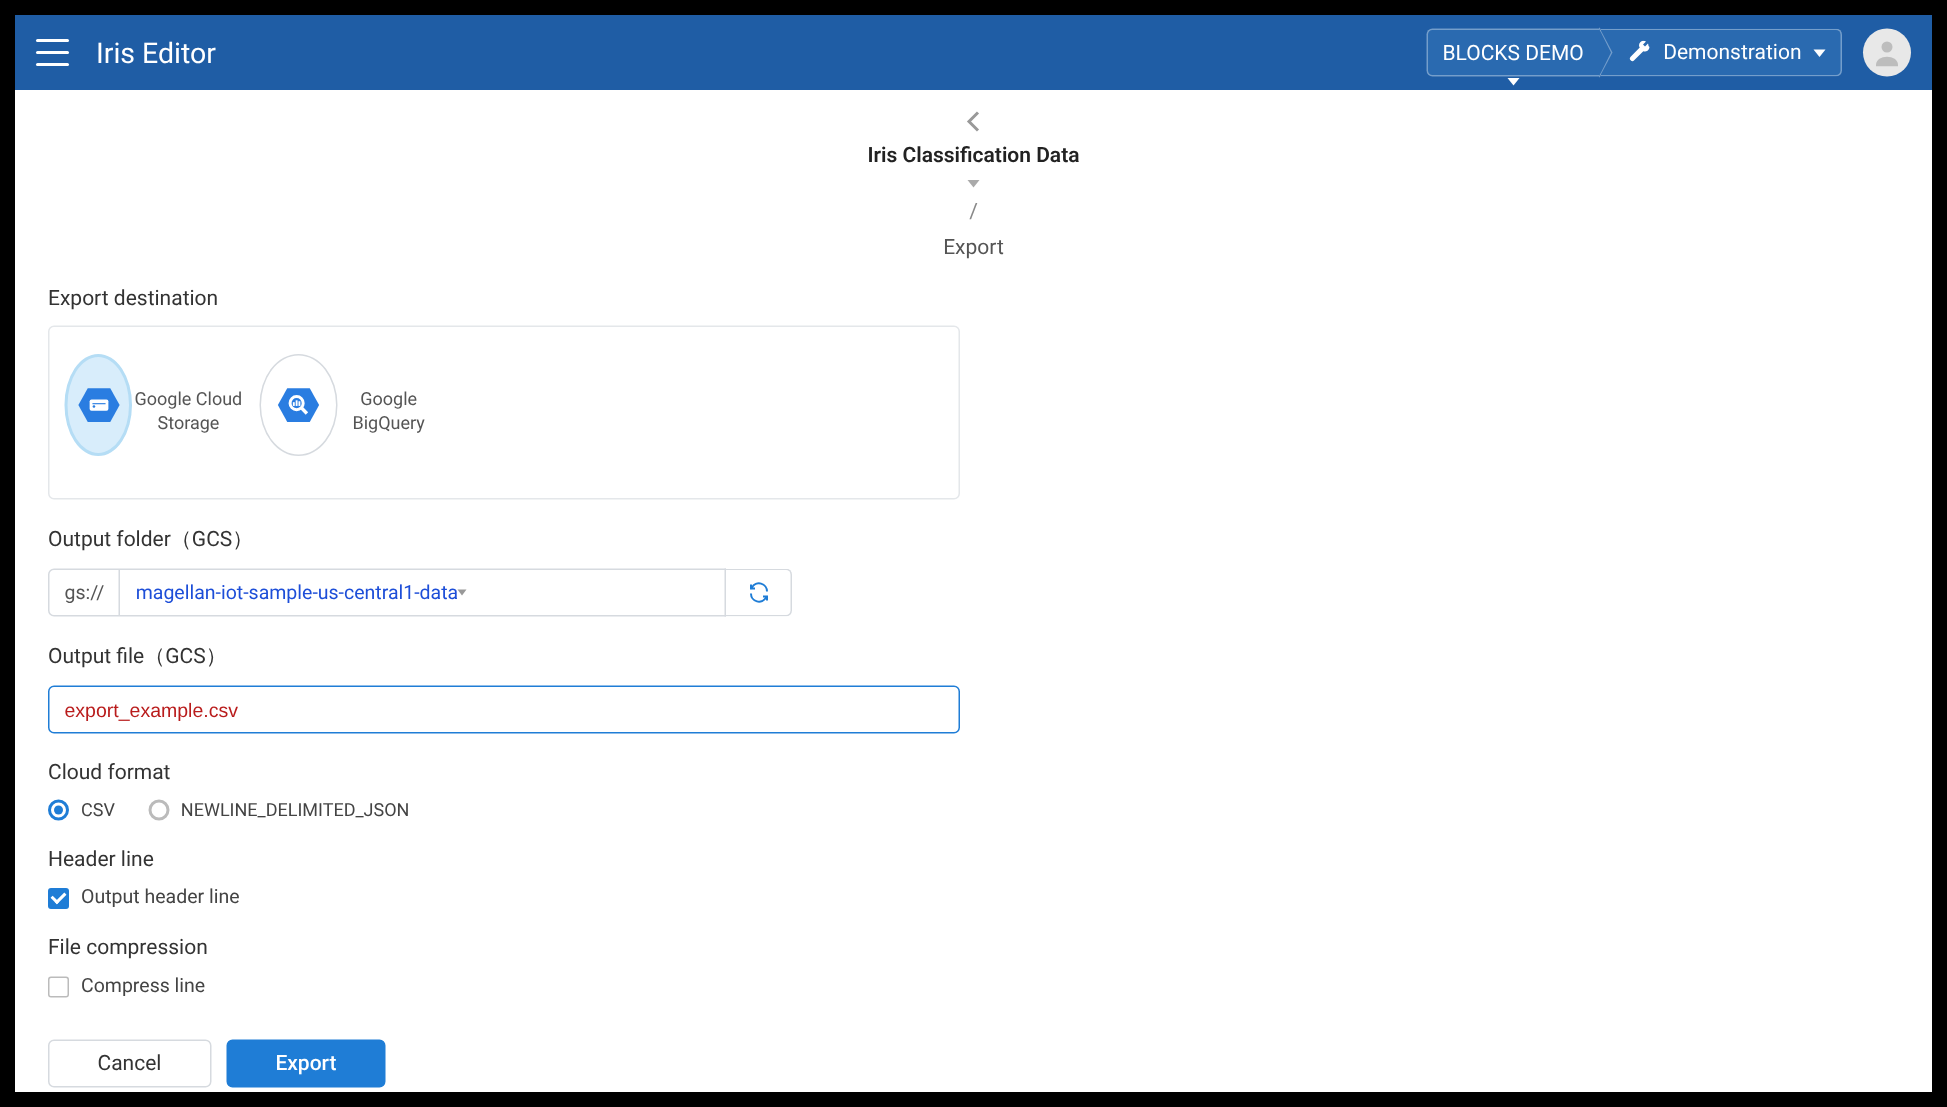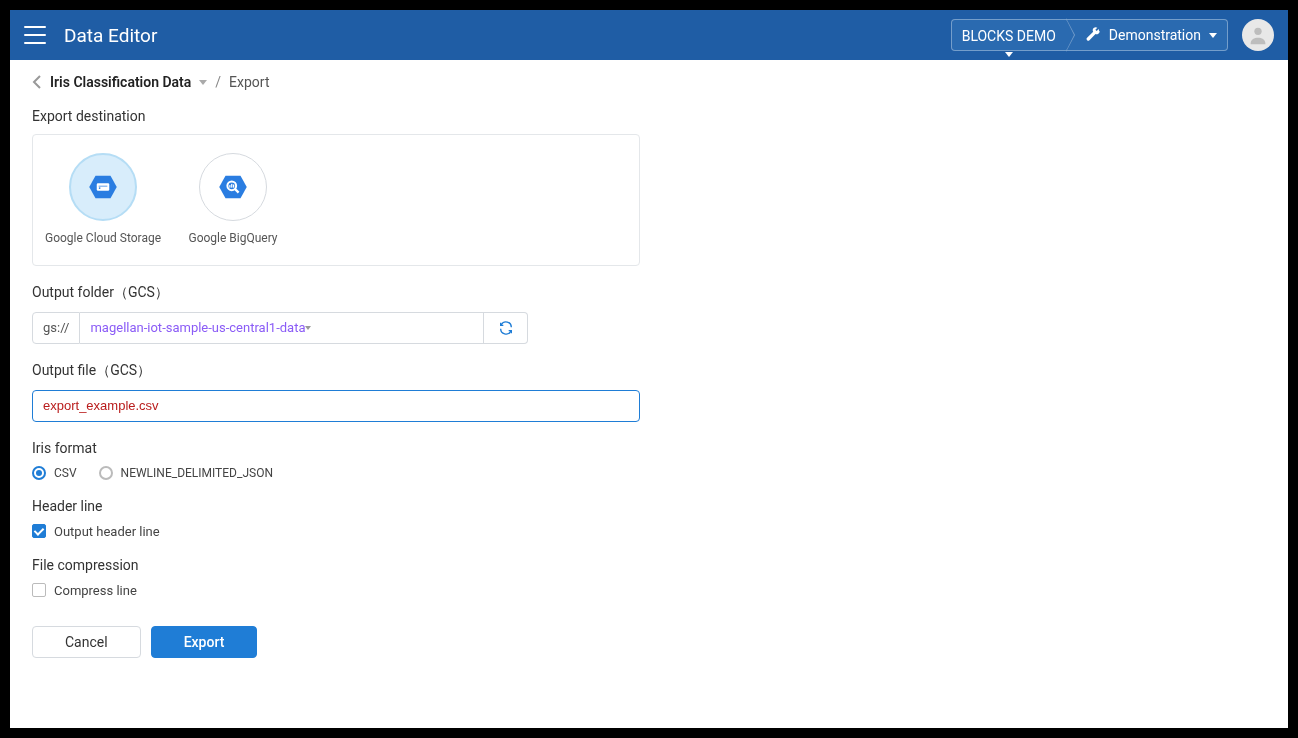--- a/index.html
+++ b/index.html
@@ -12,37 +12,37 @@
 .header-spacer { flex: 1; }
 .header-pill-group { display: flex; align-items: stretch; height: 32px; }
 .pill-left { display: flex; align-items: center; background: #2a6ab0; border: 1px solid rgba(255,255,255,0.35); border-radius: 4px 0 0 4px; padding: 0 10px; gap: 8px; font-size: 14px; position: relative; flex-direction: column; }
 .pill-left::after { content: ""; position: absolute; right: -8px; top: 50%; transform: translateY(-50%); width: 0; height: 0; border-top: 16px solid transparent; border-bottom: 16px solid transparent; border-left: 8px solid #2a6ab0; z-index: 2; }
 .pill-left::before { content: ""; position: absolute; right: -9px; top: 50%; transform: translateY(-50%); width: 0; height: 0; border-top: 17px solid transparent; border-bottom: 17px solid transparent; border-left: 9px solid rgba(255,255,255,0.35); z-index: 1; }
 .pill-right { display: flex; align-items: center; background: #2a6ab0; border: 1px solid rgba(255,255,255,0.35); border-left: none; border-radius: 0 4px 4px 0; padding: 0 10px 0 18px; gap: 8px; font-size: 14px; }
 .caret-down { width: 0; height: 0; border-left: 4px solid transparent; border-right: 4px solid transparent; border-top: 5px solid #fff; }
 .avatar { width: 32px; height: 32px; border-radius: 50%; background: #e8e8e8; margin-left: 14px; display: flex; align-items: center; justify-content: center; }
 .avatar svg { width: 22px; height: 22px; fill: #bdbdbd; }
 .content { padding: 14px 22px; overflow: auto; flex: 1; }
-.breadcrumb { display: flex; align-items: center; gap: 8px; font-size: 14px; margin-bottom: 14px; }
+.breadcrumb { display: flex; align-items: center; gap: 8px; font-size: 14px; margin-bottom: 14px; flex-direction: column; }
 .bc-back { color: #999; cursor: pointer; }
 .bc-title { font-weight: 600; color: #222; }
 .bc-caret { width: 0; height: 0; border-left: 4px solid transparent; border-right: 4px solid transparent; border-top: 5px solid #aaa; }
 .bc-sep { color: #888; }
 .bc-current { color: #555; }
 .section-label { font-size: 14px; color: #333; margin-bottom: 10px; margin-top: 18px; }
 .section-label:first-of-type { margin-top: 4px; }
 .dest-box { border: 1px solid #e4e7ea; border-radius: 4px; width: 608px; padding: 18px 10px; display: flex; gap: 10px; }
-.dest-item { width: 120px; display: flex; flex-direction: column; align-items: center; text-align: center; cursor: pointer; }
+.dest-item { width: 120px; display: flex; align-items: center; text-align: center; cursor: pointer; }
 .dest-circle { width: 68px; height: 68px; border-radius: 50%; border: 1px solid #d6dadf; display: flex; align-items: center; justify-content: center; margin-bottom: 10px; }
 .dest-circle.selected { background: #d8edfb; border: 2px solid #b5ddf5; }
 .dest-inner { width: 30px; height: 30px; }
 .dest-label { font-size: 12px; color: #555; line-height: 1.3; }
 .folder-row { display: flex; width: 496px; height: 32px; }
 .folder-prefix { border: 1px solid #d6dadf; border-radius: 4px 0 0 4px; display: flex; align-items: center; padding: 0 10px; font-size: 13px; color: #555; background: #fff; }
-.folder-select { border: 1px solid #d6dadf; border-left: none; flex: 1; display: flex; align-items: center; padding: 0 10px; font-size: 13px; color: #8b5cf6; cursor: pointer; }
+.folder-select { border: 1px solid #d6dadf; border-left: none; flex: 1; display: flex; align-items: center; padding: 0 10px; font-size: 13px; color: #1d4ed8; cursor: pointer; }
 .folder-refresh { border: 1px solid #d6dadf; border-left: none; border-radius: 0 4px 4px 0; width: 44px; display: flex; align-items: center; justify-content: center; cursor: pointer; }
 .folder-refresh svg { width: 16px; height: 16px; stroke: #1f7dd6; fill: none; stroke-width: 2; }
 .output-file-input { width: 608px; height: 32px; border: 1px solid #1f7dd6; border-radius: 4px; padding: 0 10px; font-size: 13px; color: #b91c1c; outline: none; }
 .radio-row { display: flex; gap: 22px; align-items: center; }
 .radio-item { display: flex; align-items: center; gap: 8px; font-size: 12px; color: #444; cursor: pointer; justify-content: center; }
 .radio { width: 14px; height: 14px; border: 2px solid #1f7dd6; border-radius: 50%; display: flex; align-items: center; justify-content: center; }
 .radio.unchecked { border-color: #bbb; }
 .radio.checked::after { content: ""; width: 6px; height: 6px; border-radius: 50%; background: #1f7dd6; }
 .check-row { display: flex; align-items: center; gap: 8px; font-size: 13px; color: #444; }
 .checkbox { width: 14px; height: 14px; border: 1px solid #bbb; border-radius: 2px; display: flex; align-items: center; justify-content: center; cursor: pointer; }
@@ -57,21 +57,21 @@
 </head>
 <body>
 
 <div class="window">
   <div class="header">
     <div class="hamburger">
       <span></span>
         <span></span>
         <span></span>
     </div>
-    <div class="app-title">Data Editor</div>
+    <div class="app-title">Iris Editor</div>
     <div class="header-spacer"></div>
     <div class="header-pill-group">
       <div class="pill-left">
         <svg width="16" height="16" viewBox="0 0 24 24" fill="none" stroke="#fff" stroke-width="2">
             <rect x="3" y="4" width="18" height="16" rx="1"></rect>
             <line x1="3" y1="9" x2="21" y2="9"></line>
             <line x1="9" y1="9" x2="9" y2="20"></line>
           </svg>
         <span>BLOCKS DEMO</span>
         <span class="caret-down"></span>
@@ -144,21 +144,21 @@
             <path d="M4 13a8 8 0 0 0 15 4l1-1"></path>
             <polyline points="4,4 4,8 8,8"></polyline>
             <polyline points="20,20 20,16 16,16"></polyline>
           </svg>
       </div>
     </div>
 
     <div class="section-label">Output file（GCS）</div>
     <input class="output-file-input" value="export_example.csv" style="">
 
-    <div class="section-label">Iris format</div>
+    <div class="section-label">Cloud format</div>
     <div class="radio-row">
       <div class="radio-item">
         <span class="radio checked"></span>
         <span>CSV</span>
       </div>
       <div class="radio-item">
         <span class="radio unchecked"></span>
         <span>NEWLINE_DELIMITED_JSON</span>
       </div>
     </div>

